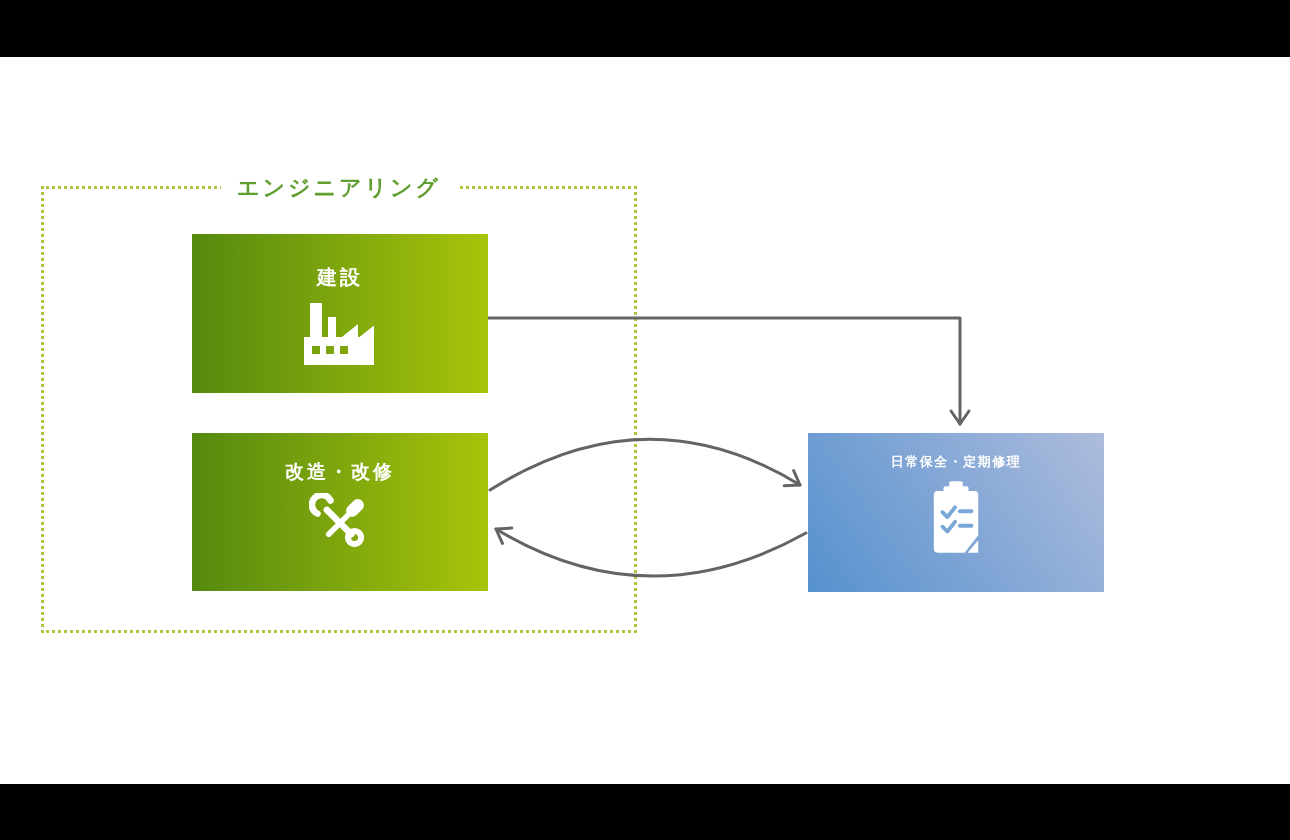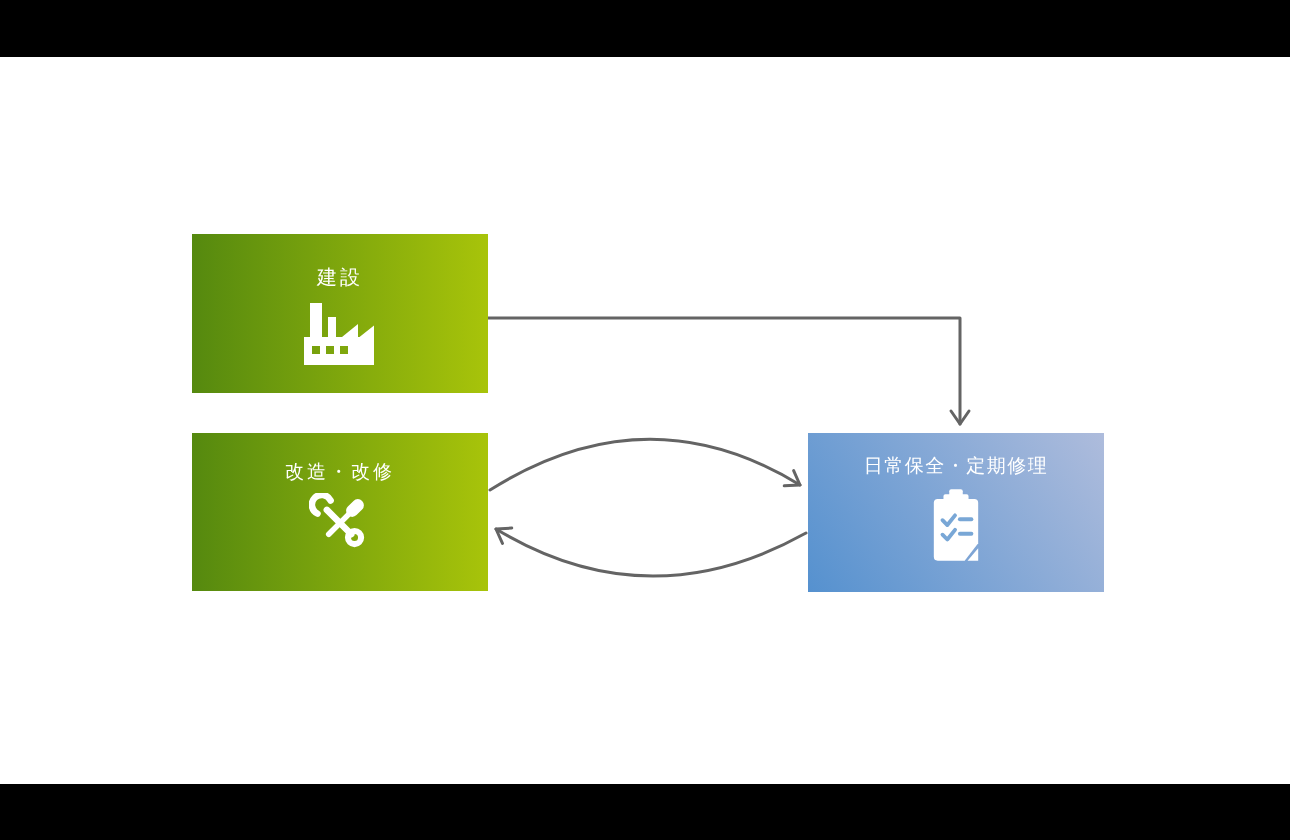--- a/index.html
+++ b/index.html
@@ -28,55 +28,58 @@
     padding:0 16px; white-space:nowrap;
     font-size:22px; font-weight:bold; letter-spacing:3px; line-height:30px;
   }
   .group.engineering .group-title { color: var(--engineering-title,#5f9e2f); }
   .group.maintenance .group-title { color: var(--maintenance-title,#459bda); }
 
   .node {
     position:absolute; display:flex; flex-direction:column; align-items:center;
     color:#fff; text-align:center;
   }
-  .node .node-label { font-weight:normal; letter-spacing:3px;text-align:center; }
+  .node .node-label { font-weight:bold; letter-spacing:3px;text-align:center; }
   .node.construction {
     left:192px; top:234px; width:296px; height:159px;
     padding-top:30px; box-sizing:border-box; gap:10px;
     background: linear-gradient(90deg, var(--green-gradient-start,#55890f), var(--green-gradient-end,#a8c40a));
   }
   .node.construction .node-label { font-size:20px; }
   .node.renovation {
     left:192px; top:433px; width:296px; height:158px;
     padding-top:26px; box-sizing:border-box; gap:8px;
     background: linear-gradient(90deg, var(--green-gradient-start,#55890f), var(--green-gradient-end,#a8c40a));
   }
   .node.renovation .node-label { font-size:19px; }
   .node.daily {
     left:808px; top:433px; width:296px; height:159px;
     padding-top:20px; box-sizing:border-box; gap:8px;
     background: linear-gradient(55deg, var(--blue-gradient-start,#5591cf), var(--blue-gradient-end,#aebcdc));
   }
-  .node.daily .node-label { font-size:19px; letter-spacing:1.5px; }
+  .node.daily .node-label { font-size:13px; letter-spacing:1.5px; }
 
   .icon-fill { fill: var(--icon,#fff); }
   .clip-detail { fill:none; stroke: var(--clipboard-detail,#79a7d6); stroke-width:4; stroke-linecap:round; stroke-linejoin:round; }
   .tool-stroke { fill:none; stroke: var(--icon,#fff); stroke-linecap:round; }
 
   svg.arrows { position:absolute; left:0; top:0; pointer-events:none; }
   .arrow-stroke { fill:none; stroke: var(--arrow,#646464); stroke-width:3; stroke-linecap:round; stroke-linejoin:round; }
 </style>
 </head>
 <body>
 
 <div class="stage">
 
   <div class="letterbox top"></div>
   <div class="letterbox bottom"></div>
 
+  <div class="group engineering">
+    <div class="group-title">エンジニアリング</div>
+  </div>
 
   <svg class="arrows" width="1290" height="840" viewBox="0 0 1290 840">
     <defs>
       <marker id="chev" markerUnits="userSpaceOnUse" markerWidth="26" markerHeight="26" refX="16" refY="12" orient="auto">
         <polyline points="3,3 16,12 3,21" class="arrow-stroke"></polyline>
       </marker>
     </defs>
     <path class="arrow-stroke" d="M488,318 H960 V424" marker-end="url(#chev)"></path>
     <path class="arrow-stroke" d="M490,490 Q647,391 800,485" marker-end="url(#chev)"></path>
     <path class="arrow-stroke" d="M806,533 Q648,621 496,529" marker-end="url(#chev)"></path>

